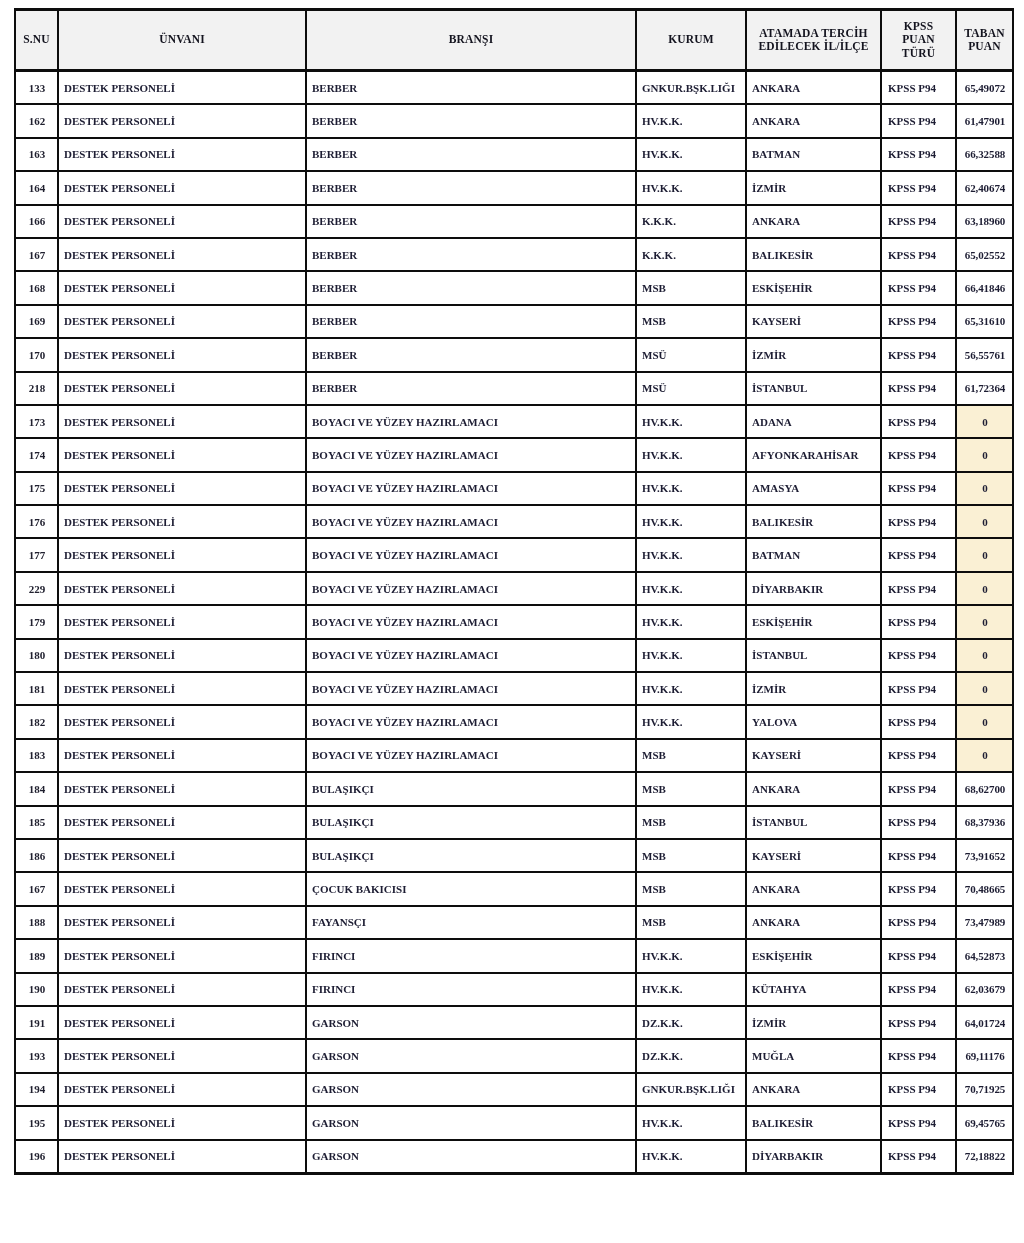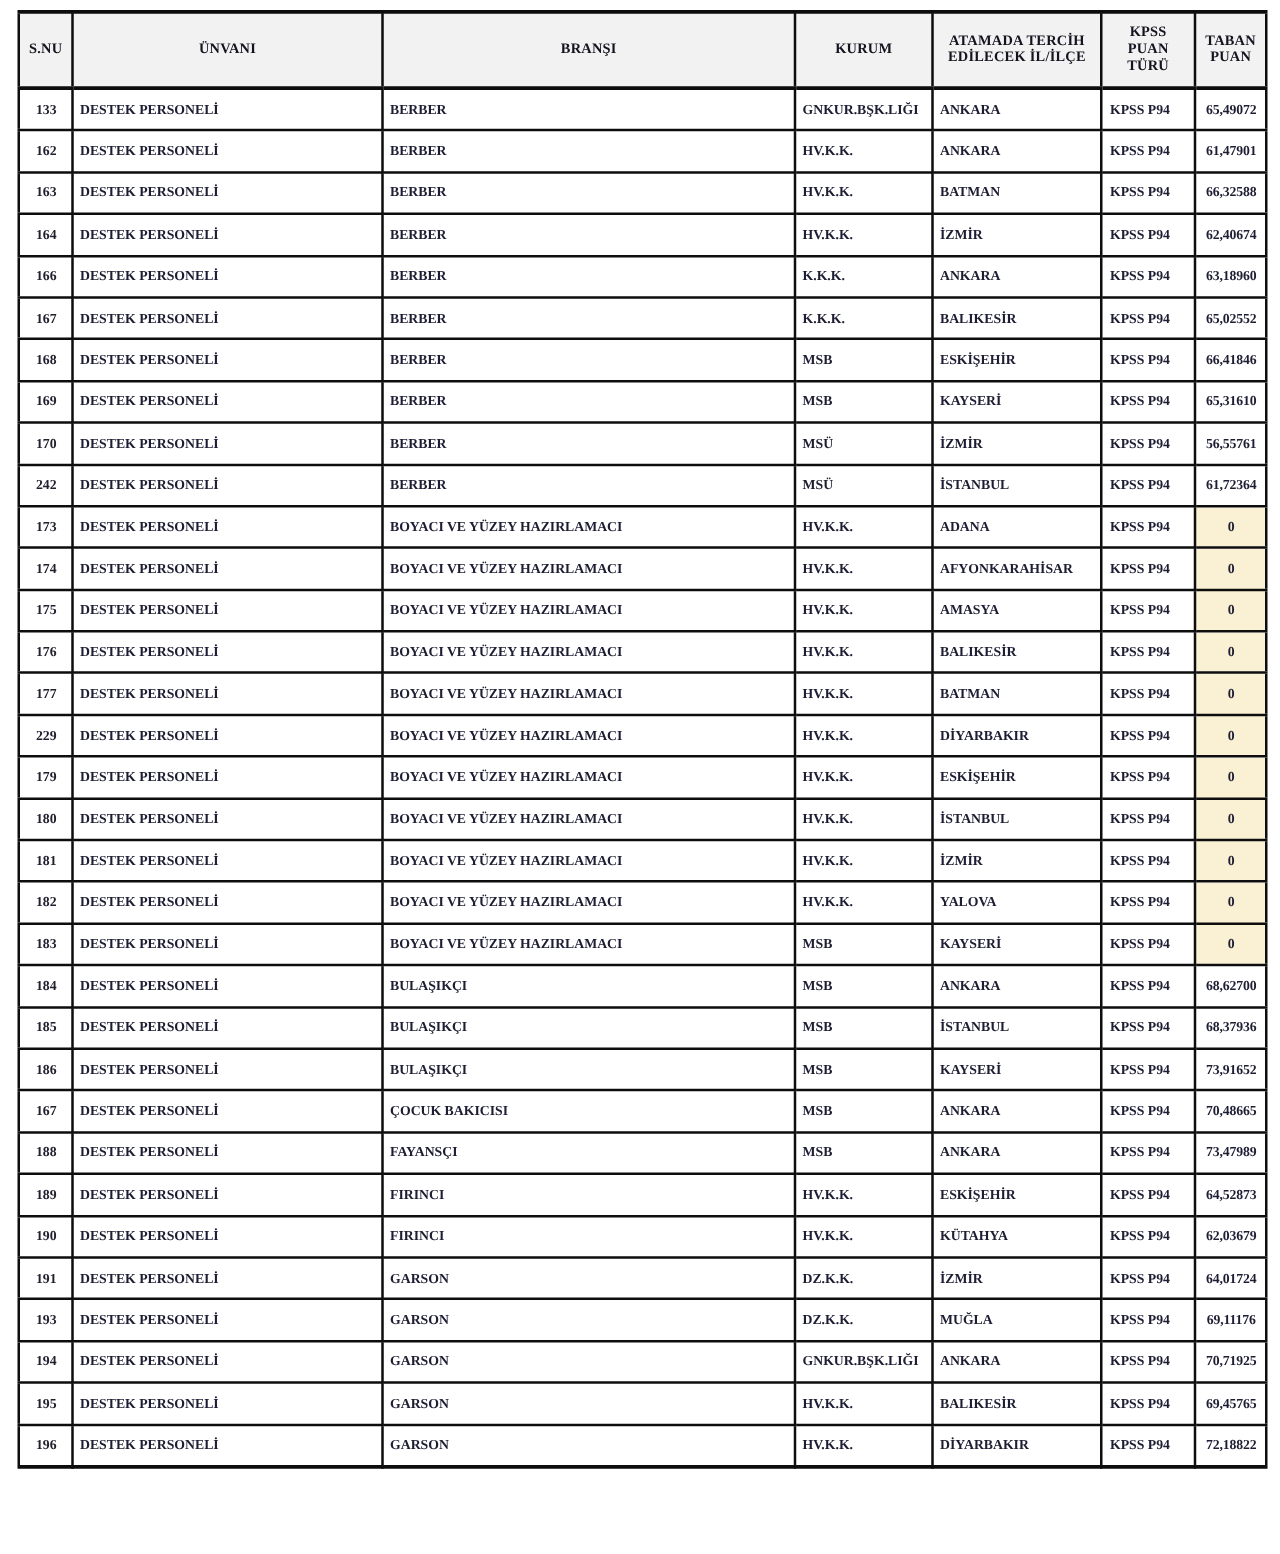--- a/index.html
+++ b/index.html
@@ -198,21 +198,21 @@
         <tr>
           <td class="sn">170</td>
           <td class="unvan">DESTEK PERSONELİ</td>
           <td class="brans">BERBER</td>
           <td class="kurum">MSÜ</td>
           <td class="il">İZMİR</td>
           <td class="tur">KPSS P94</td>
           <td class="puan">56,55761</td>
         </tr>
         <tr>
-          <td class="sn">242</td>
+          <td class="sn">218</td>
           <td class="unvan">DESTEK PERSONELİ</td>
           <td class="brans">BERBER</td>
           <td class="kurum">MSÜ</td>
           <td class="il">İSTANBUL</td>
           <td class="tur">KPSS P94</td>
           <td class="puan">61,72364</td>
         </tr>
         <tr>
           <td class="sn">173</td>
           <td class="unvan">DESTEK PERSONELİ</td>

